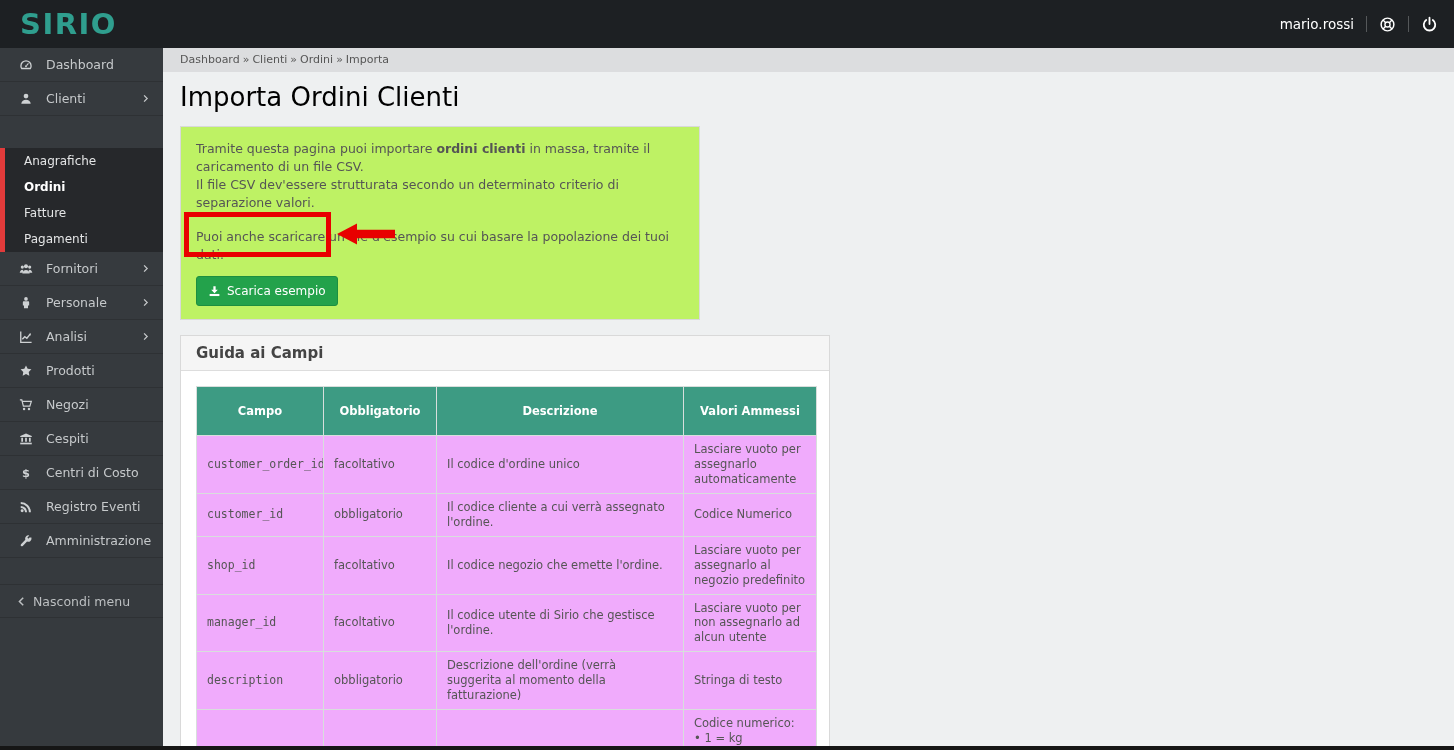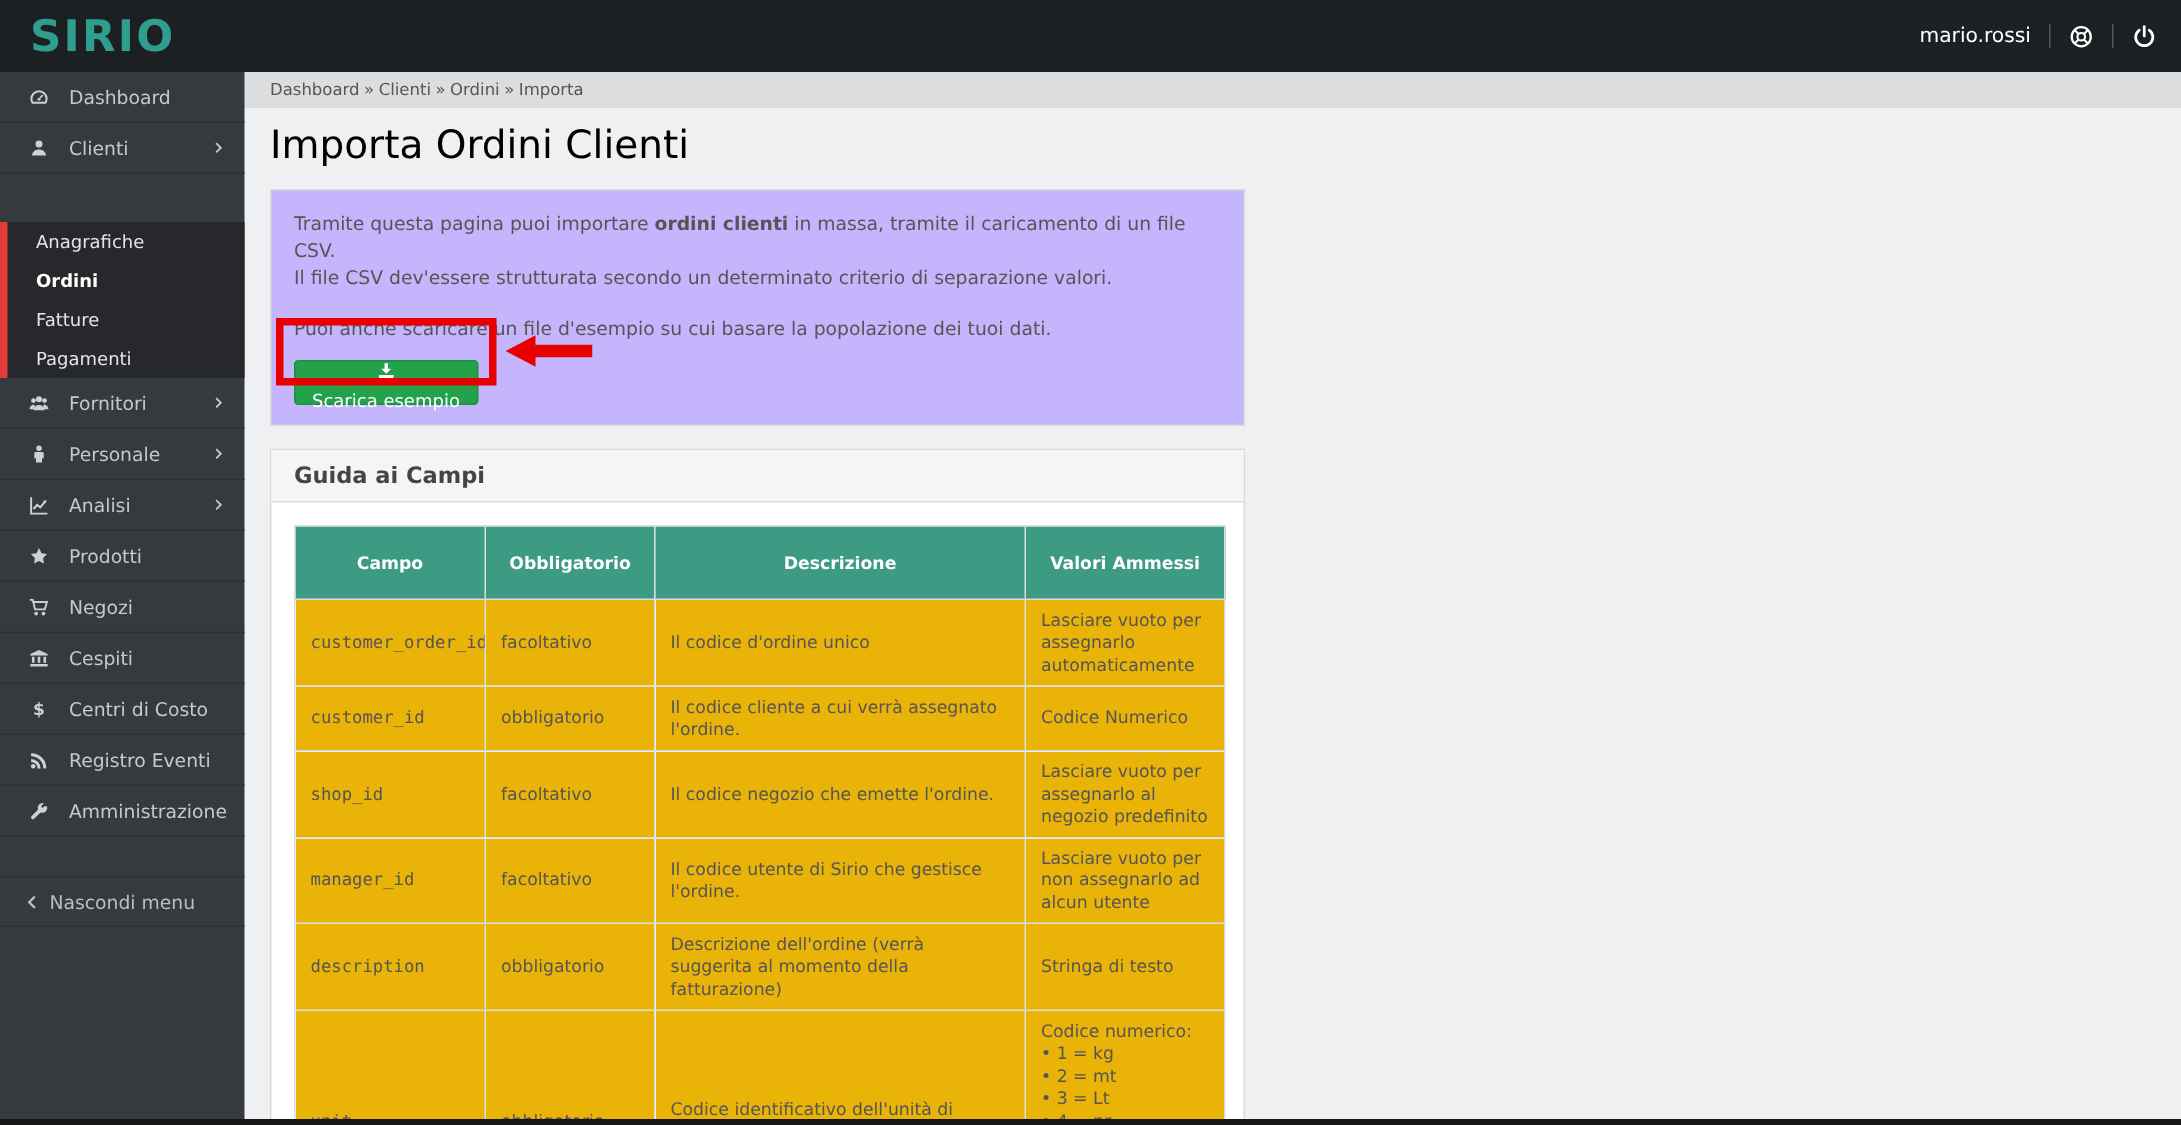--- a/index.html
+++ b/index.html
@@ -37,38 +37,38 @@
 
   
   .main { position:absolute; left:163px; top:48px; right:0; bottom:0; }
   .breadcrumb-bar { height:24px; line-height:24px; background:#dcdddf; padding-left:17px;
                     font-size:11px; color:#565656; }
   .breadcrumb-bar a { color:#565656; text-decoration:none; }
   .bc-sep { margin:0 3px; }
   .content { padding:8px 17px 0 17px; }
   .page-title { font-size:26px; line-height:30px; font-weight:normal; color:#000000; margin:2px 0 14px 0; }
 
-  .intro-card { width:650px; background:#c4b5fd; border:1px solid #d9d9d9; padding:13px 15px 13px 15px; }
+  .intro-card { width:520px; background:#bef264; border:1px solid #d9d9d9; padding:13px 15px 13px 15px; }
   .intro-card p { font-size:12.5px; line-height:18px; color:#555; }
   .intro-p3 { margin-top:16px; }
   .btn-green { margin-top:12px; display:inline-flex; align-items:center; gap:6px; height:30px;
                padding:0 11px; background:#23a24b; border:1px solid #1d8f40; border-radius:3px;
                color:#fff; font-size:12px; cursor:pointer;
-               font-family:"DejaVu Sans","Liberation Sans",sans-serif;flex-direction:column; }
+               font-family:"DejaVu Sans","Liberation Sans",sans-serif; }
   .btn-green svg { width:13px; height:13px; }
 
   .guide-panel { width:650px; background:#fff; border:1px solid #d9d9d9; margin-top:15px; }
   .guide-header { background:#f5f5f5; border-bottom:1px solid #ddd; padding:8px 15px;
                   font-size:15px; font-weight:bold; color:#444; }
   .guide-body { padding:15px; }
   table.fields { border-collapse:collapse; width:620px; table-layout:fixed; }
   table.fields th { background:#3d9b83; color:#fff; font-size:11.5px; font-weight:bold;
                     padding:17px 4px; border:1px solid #d8dedc; text-align:center; }
   table.fields td { border:1px solid #d8dedc; padding:6px 10px; font-size:11.5px; color:#555;
-                    line-height:1.3; vertical-align:middle; background:#eab308; overflow:hidden; }
+                    line-height:1.3; vertical-align:middle; background:#f0abfc; overflow:hidden; }
   td.campo { font-family:"DejaVu Sans Mono","Liberation Mono",monospace; font-size:10.5px; color:#333; }
   td.valori { white-space:pre-line; }
 
   
   .annotation-rect { position:absolute; left:184px; top:212px; width:147px; height:45px;
                      border:5px solid #e80000; z-index:40; pointer-events:none; }
   .annotation-arrow { position:absolute; left:337px; top:221px; width:58px; height:26px;
                       z-index:40; pointer-events:none; }
 
   .bottom-edge { position:absolute; left:0; right:0; bottom:0; height:4px; background:#161616; z-index:50; }

